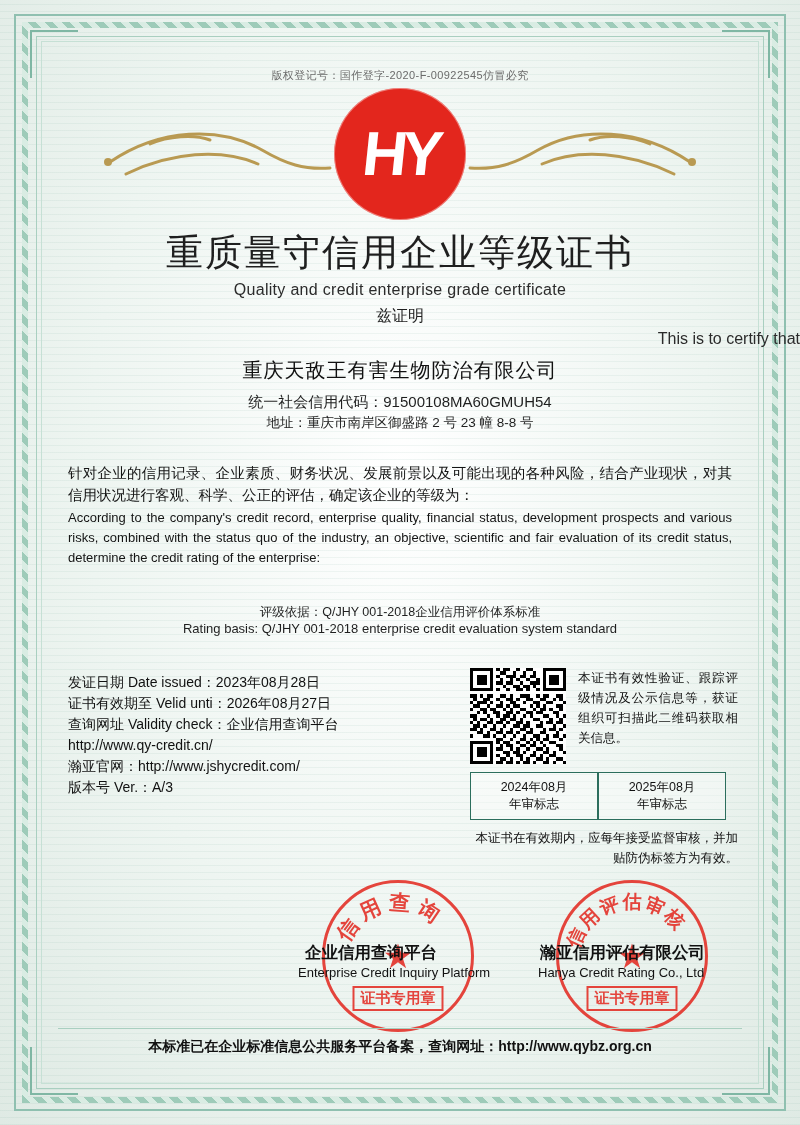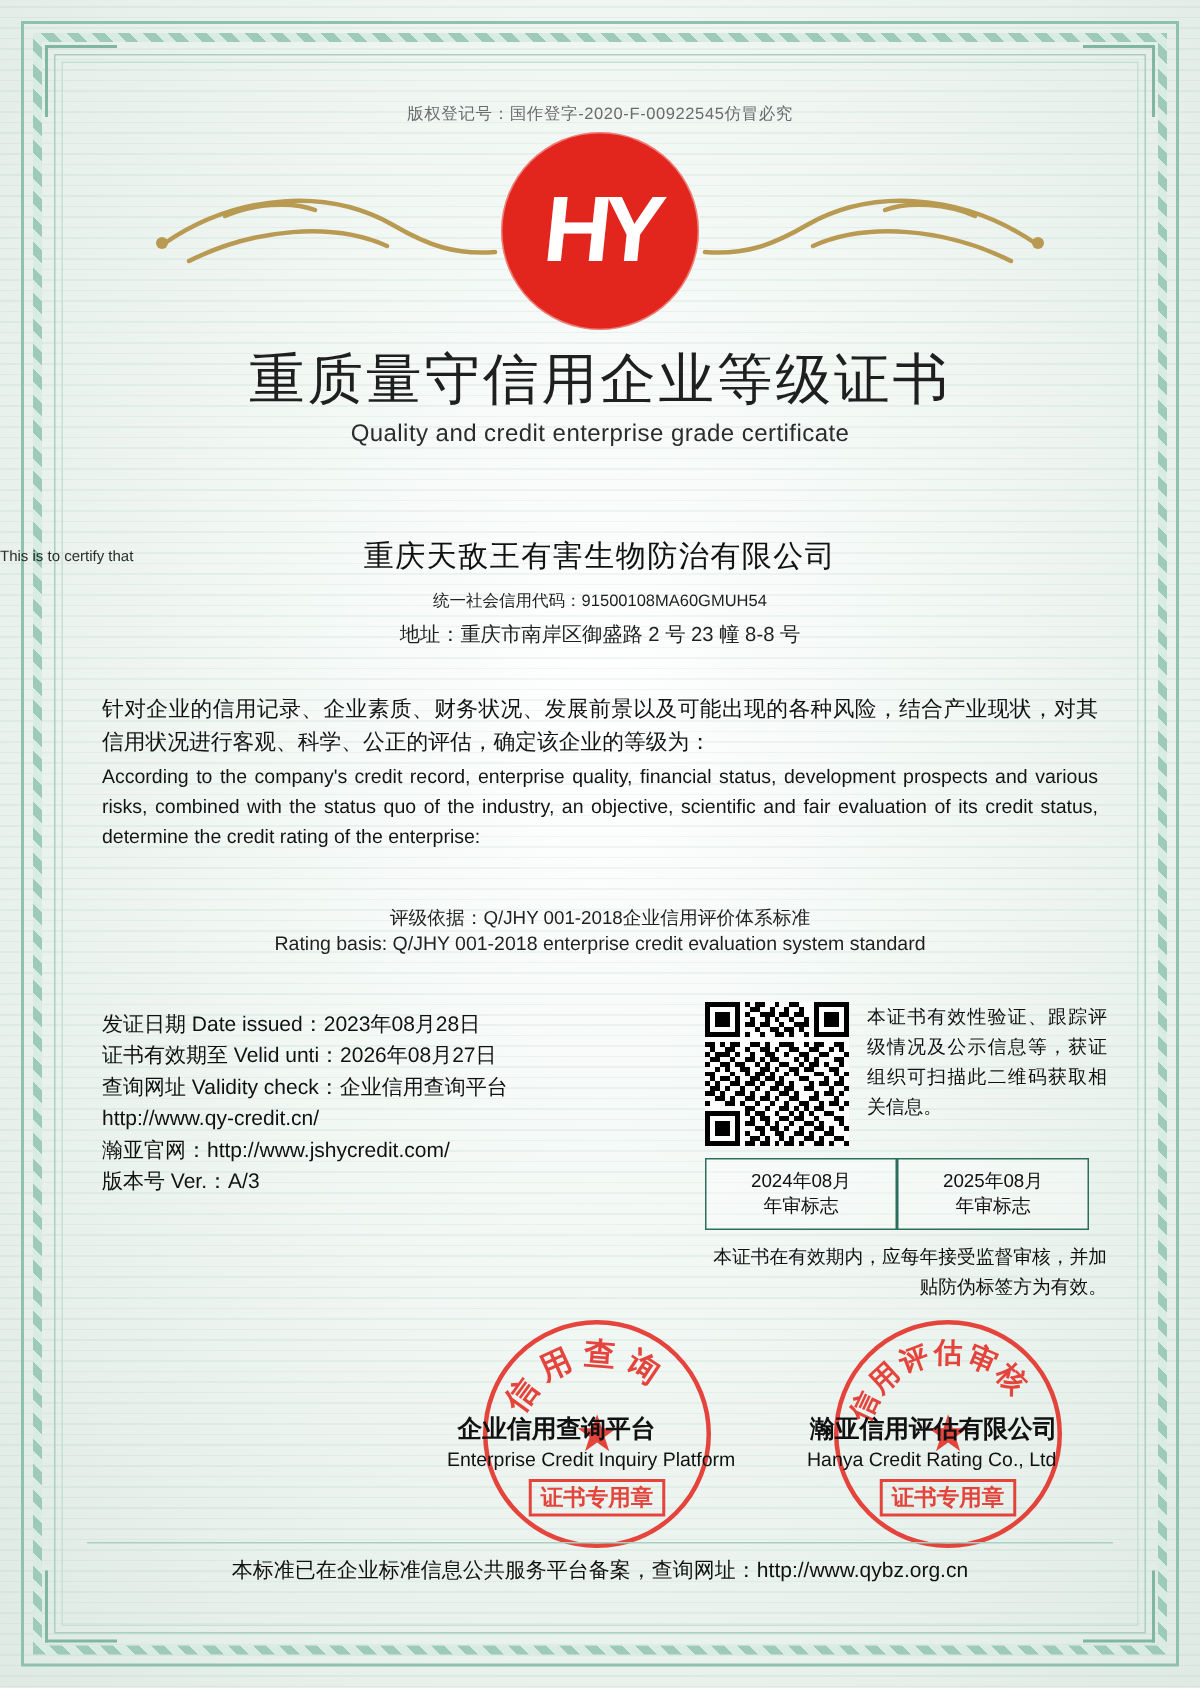--- a/index.html
+++ b/index.html
@@ -78,30 +78,30 @@
   }
   .title-en{
     position:absolute;top:281px;width:100%;text-align:center;
     font-size:16px;color:#2b2b2b;letter-spacing:.3px;
   }
   .certify-cn{
     position:absolute;top:306px;width:100%;text-align:center;
     font-size:16px;color:#1f1f1f;
   }
   .certify-en{
-    position:absolute;top:330px;width:100%;text-align:left;
-    font-size:10px;color:#2b2b2b;margin-top:36px;
+    position:absolute;top:330px;width:100%;text-align:right;
+    font-size:16px;color:#2b2b2b;
   }
   .company{
     position:absolute;top:357px;width:100%;text-align:center;
     font-size:20px;font-weight:normal;color:#111;letter-spacing:1px;
   }
   .code{
     position:absolute;top:393px;width:100%;text-align:center;
-    font-size:11px;color:#1f1f1f;
+    font-size:15px;color:#1f1f1f;
   }
   .addr{
     position:absolute;top:414px;width:100%;text-align:center;
     font-size:13.5px;color:#1f1f1f;
   }
 
   .para{
     position:absolute;left:68px;right:68px;top:462px;
     font-size:14.5px;color:#141414;line-height:22px;text-align:justify;
   }
@@ -182,21 +182,21 @@
   .org-sub{
     position:absolute;font-size:13px;color:#111;white-space:nowrap;
   }
   .org-left{left:305px;top:942px;}
   .org-left-sub{left:298px;top:965px;}
   .org-right{left:540px;top:942px;}
   .org-right-sub{left:538px;top:965px;}
 
   .footer{
     position:absolute;left:0;right:0;top:1038px;text-align:center;
-    font-size:14px;color:#111;
+    font-size:14px;color:#111;font-weight:bold;
   }
   .footer-line{
     position:absolute;left:58px;right:58px;top:1028px;height:1px;background:#a9cfc0;
   }
 </style>
 </head>
 <body>
 
 <div class="cert">
 
@@ -229,20 +229,21 @@
   </div>
 
   <div class="logo-wrap">
     <div class="logo-circle">
       <span class="logo-text">HY</span>
     </div>
   </div>
 
   <div class="title-cn">重质量守信用企业等级证书</div>
   <div class="title-en">Quality and credit enterprise grade certificate</div>
+  <div class="certify-cn">兹证明</div>
   <div class="certify-en">This is to certify that</div>
   <div class="company">重庆天敌王有害生物防治有限公司</div>
   <div class="code">统一社会信用代码：91500108MA60GMUH54</div>
   <div class="addr">地址：重庆市南岸区御盛路 2 号 23 幢 8-8 号</div>
 
   <div class="para">
     <span class="cn">针对企业的信用记录、企业素质、财务状况、发展前景以及可能出现的各种风险，结合产业现状，对其信用状况进行客观、科学、公正的评估，确定该企业的等级为：</span>
     <span class="en">According to the company's credit record, enterprise quality, financial status, development prospects and various risks, combined with the status quo of the industry, an objective, scientific and fair evaluation of its credit status, determine the credit rating of the enterprise:</span>
   </div>
 

